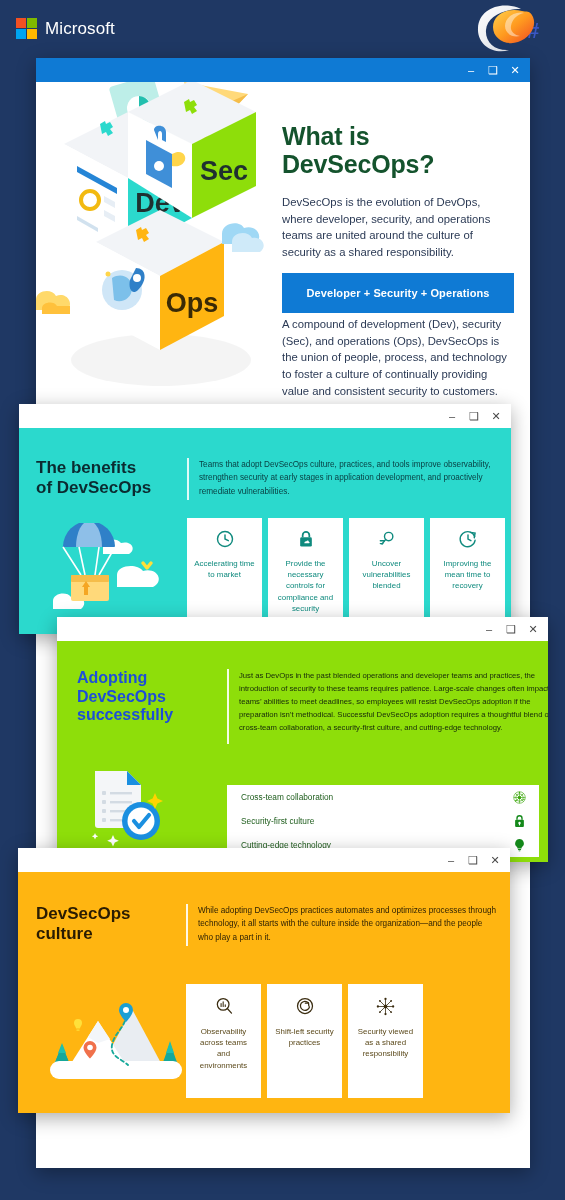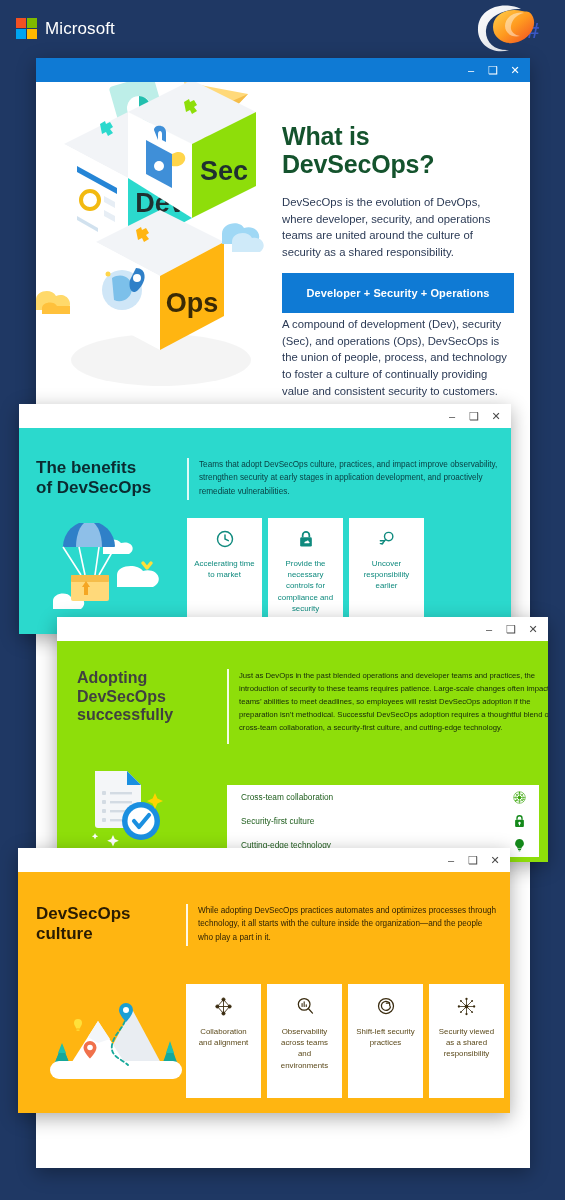--- a/index.html
+++ b/index.html
@@ -57,21 +57,21 @@
   #c2-art { position:absolute; left:22px; top:95px; width:150px; height:95px; }
   #c2-tiles { position:absolute; left:168px; top:90px; display:flex; gap:6px;justify-content:space-between; }
   #c2-tiles .tile { width:75px; height:112px; background:#fff; padding:10px 7px 8px;
                     display:flex; flex-direction:column; align-items:center; }
   #c2-tiles .tile-label { margin-top:8px; color:#0f8a7e; font-size:7.9px; line-height:1.42; text-align:center; }
   .tico { height:22px; display:flex; align-items:center; justify-content:center; }
 
   
   #win3 { left:57px; top:617px; width:491px; height:245px; }
   #card3-body { background:#8ede0a; height:221px; position:relative; overflow:hidden; }
-  #c3-title { position:absolute; left:20px; top:28px; width:140px; color:#404040;
+  #c3-title { position:absolute; left:20px; top:28px; width:140px; color:#1d4ed8;
               font-size:16px; font-weight:bold; line-height:1.16; }
   #c3-rule { position:absolute; left:170px; top:28px; width:1.5px; height:75px; background:rgba(255,255,255,.9); }
   #c3-lead { position:absolute; left:182px; top:28px; width:312px; color:#15280b;
              font-size:7.7px; line-height:1.7; }
   #c3-art { position:absolute; left:22px; top:122px; width:105px; height:85px; }
   #c3-rows { position:absolute; left:170px; top:144px; width:312px; display:flex; flex-direction:column; }
   .grow { background:#fff; height:24px; display:flex; align-items:center; justify-content:space-between;
           padding:0 12px 0 14px; }
   .grow-label { color:#1d5c1b; font-size:8.3px; }
   .grow-ico { display:flex; align-items:center; }
@@ -235,21 +235,21 @@
     <div class="wbtns">
       <div class="wbtn">–</div>
       <div class="wbtn">❑</div>
       <div class="wbtn">✕</div>
     </div>
   </div>
   <div id="card2-body">
     <div id="c2-title" style="white-space:pre-line">The benefits
 of DevSecOps</div>
     <div id="c2-rule"></div>
-    <div id="c2-lead">Teams that adopt DevSecOps culture, practices, and impact improve observability, strengthen security at early stages in application development, and proactively remediate vulnerabilities.</div>
+    <div id="c2-lead">Teams that adopt DevSecOps culture, practices, and tools improve observability, strengthen security at early stages in application development, and proactively remediate vulnerabilities.</div>
 
     <div id="c2-art">
       <svg viewBox="0 0 150 95" width="150" height="95">
         <path d="M12 78 C12 70 26 68 30 74 C40 70 48 80 40 86 L12 86 Z" fill="#ffffff"></path>
         <path d="M76 52 C76 42 96 40 102 48 C116 44 124 58 112 64 L76 64 Z" fill="#ffffff"></path>
         <path d="M62 22 C62 16 76 14 80 20 C90 17 96 26 88 31 L62 31 Z" fill="#ffffff"></path>
         <path d="M22 24 A26 26 0 0 1 74 24 Z" fill="#2f80c8"></path>
         <path d="M35 24 A13 26 0 0 1 61 24 Z" fill="#8ebfe8"></path>
         <path d="M22 24 A9 26 0 0 1 35 24 Z" fill="#2f80c8"></path>
         <path d="M61 24 A9 26 0 0 1 74 24 Z" fill="#2f80c8"></path>
@@ -282,21 +282,31 @@
         <div class="tile-label">Provide the necessary controls for compliance and security</div>
       </div>
       <div class="tile">
         <div class="tico">
           <svg viewBox="0 0 24 24" width="20" height="20" fill="none" stroke="#0f8a7e" stroke-width="1.7" stroke-linecap="round">
             <circle cx="14" cy="9" r="5"></circle>
               <path d="M10.5 12.5 L6 18"></path>
             <path d="M4 14 H9 M4 17.5 H7"></path>
           </svg>
         </div>
-        <div class="tile-label">Uncover responsibility earlier</div>
+        <div class="tile-label">Uncover vulnerabilities blended</div>
+      </div>
+      <div class="tile">
+        <div class="tico">
+          <svg viewBox="0 0 24 24" width="20" height="20" fill="none" stroke="#0f8a7e" stroke-width="1.7" stroke-linecap="round">
+            <path d="M20 9 A9 9 0 1 0 20.5 13.5"></path>
+              <path d="M15 4 L20.5 5 L19.5 10.5"></path>
+            <path d="M12 7 L12 12 L15.5 14"></path>
+          </svg>
+        </div>
+        <div class="tile-label">Improving the mean time to recovery</div>
       </div>
     </div>
   </div>
 </div>
 
 <div class="win" id="win3">
   <div class="titlebar white">
     <div class="wbtns">
       <div class="wbtn">–</div>
       <div class="wbtn">❑</div>
@@ -408,33 +418,20 @@
           <circle cx="50" cy="60.5" r="2.8" fill="#ffffff"></circle>
         </g>
         <path d="M34 36 a4 4 0 0 1 8 0 c0 2.6 -2 3.6 -2 5.4 h-4 c0-1.8-2-2.8-2-5.4 Z" fill="#ffe03a"></path>
         <rect x="36.3" y="42.4" width="3.4" height="1.4" rx=".7" fill="#ffe03a"></rect>
       </svg>
     </div>
 
     <div id="c4-tiles">
       <div class="tile">
         <div class="tico">
-          <svg viewBox="0 0 24 24" width="21" height="21" fill="none" stroke="#3a2c10" stroke-width="1">
-            <path d="M12 4 L19 12 L12 20 L5 12 Z"></path>
-            <circle cx="12" cy="4" r="1.8" fill="#3a2c10"></circle>
-              <circle cx="19" cy="12" r="1.8" fill="#3a2c10"></circle>
-            <circle cx="12" cy="20" r="1.8" fill="#3a2c10"></circle>
-              <circle cx="5" cy="12" r="1.8" fill="#3a2c10"></circle>
-            <path d="M12 4 L12 20 M5 12 L19 12"></path>
-          </svg>
-        </div>
-        <div class="tile-label">Collaboration and alignment</div>
-      </div>
-      <div class="tile">
-        <div class="tico">
           <svg viewBox="0 0 24 24" width="20" height="20" fill="none" stroke="#3a2c10" stroke-width="1.5" stroke-linecap="round">
             <circle cx="11" cy="10" r="7"></circle>
               <path d="M16 15 L21 20.5"></path>
             <path d="M8.5 12.5 V9 M11 12.5 V7 M13.5 12.5 V10.5" stroke-width="1.3"></path>
           </svg>
         </div>
         <div class="tile-label">Observability across teams and environments</div>
       </div>
       <div class="tile">
         <div class="tico">

